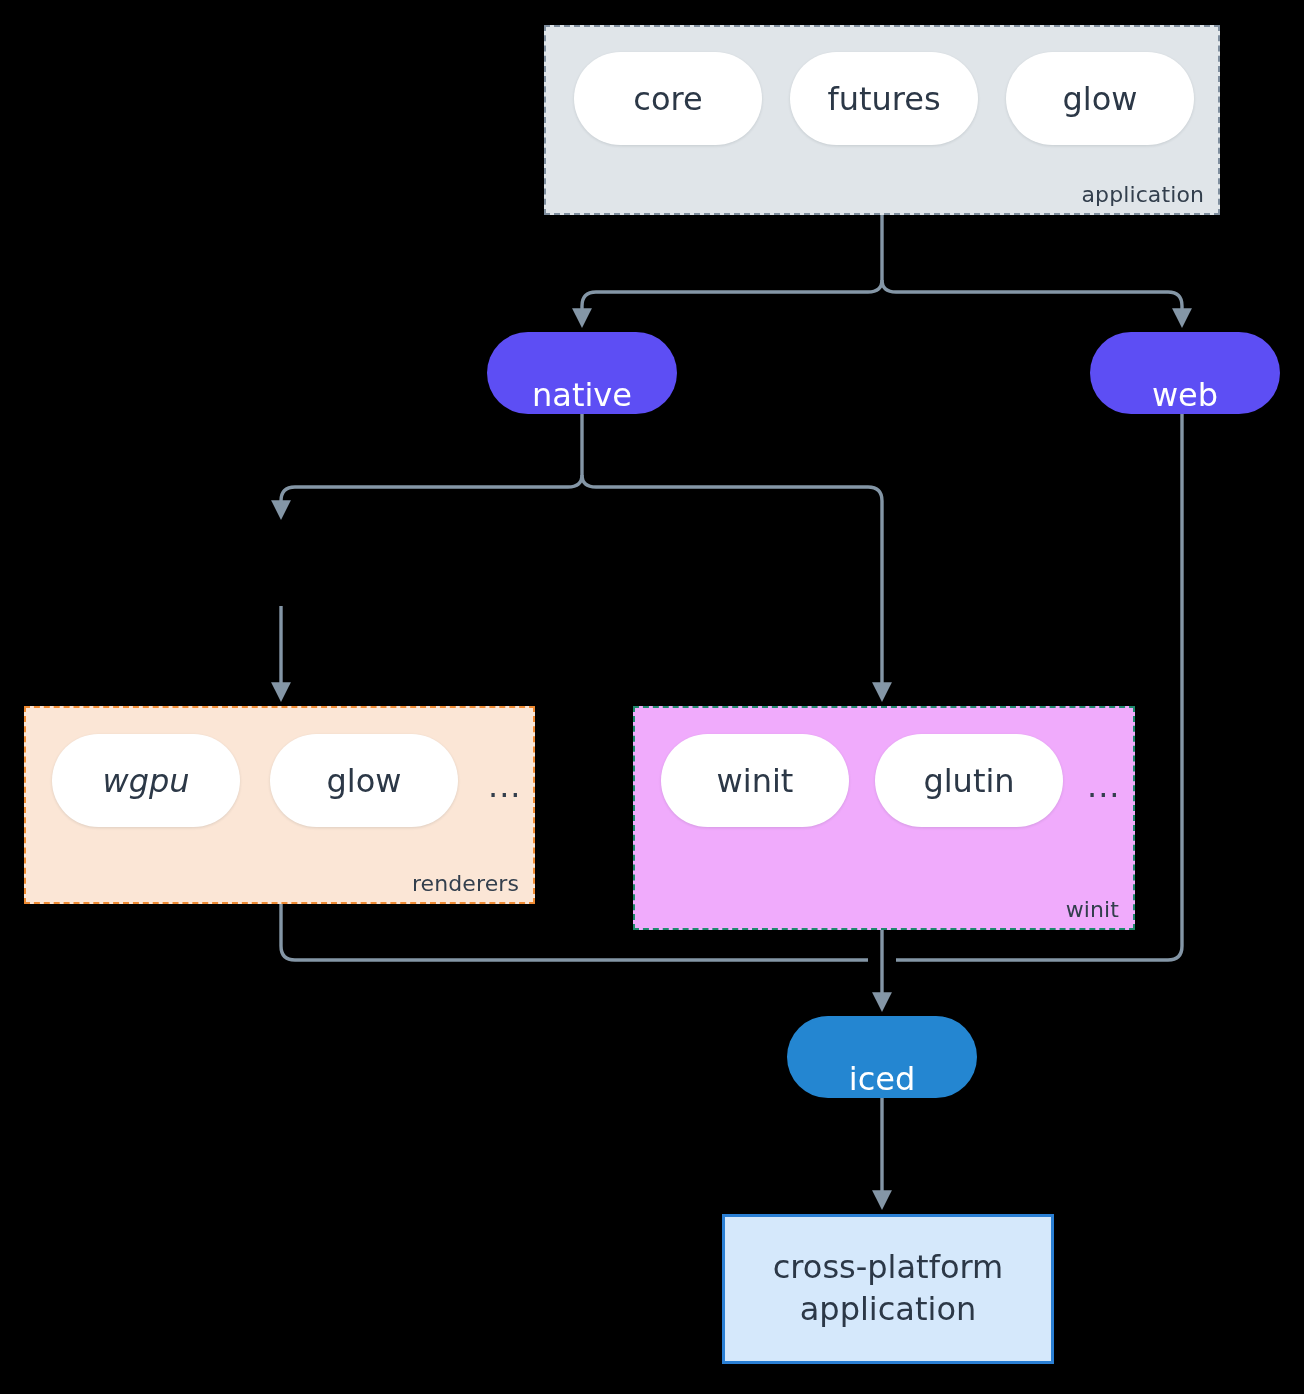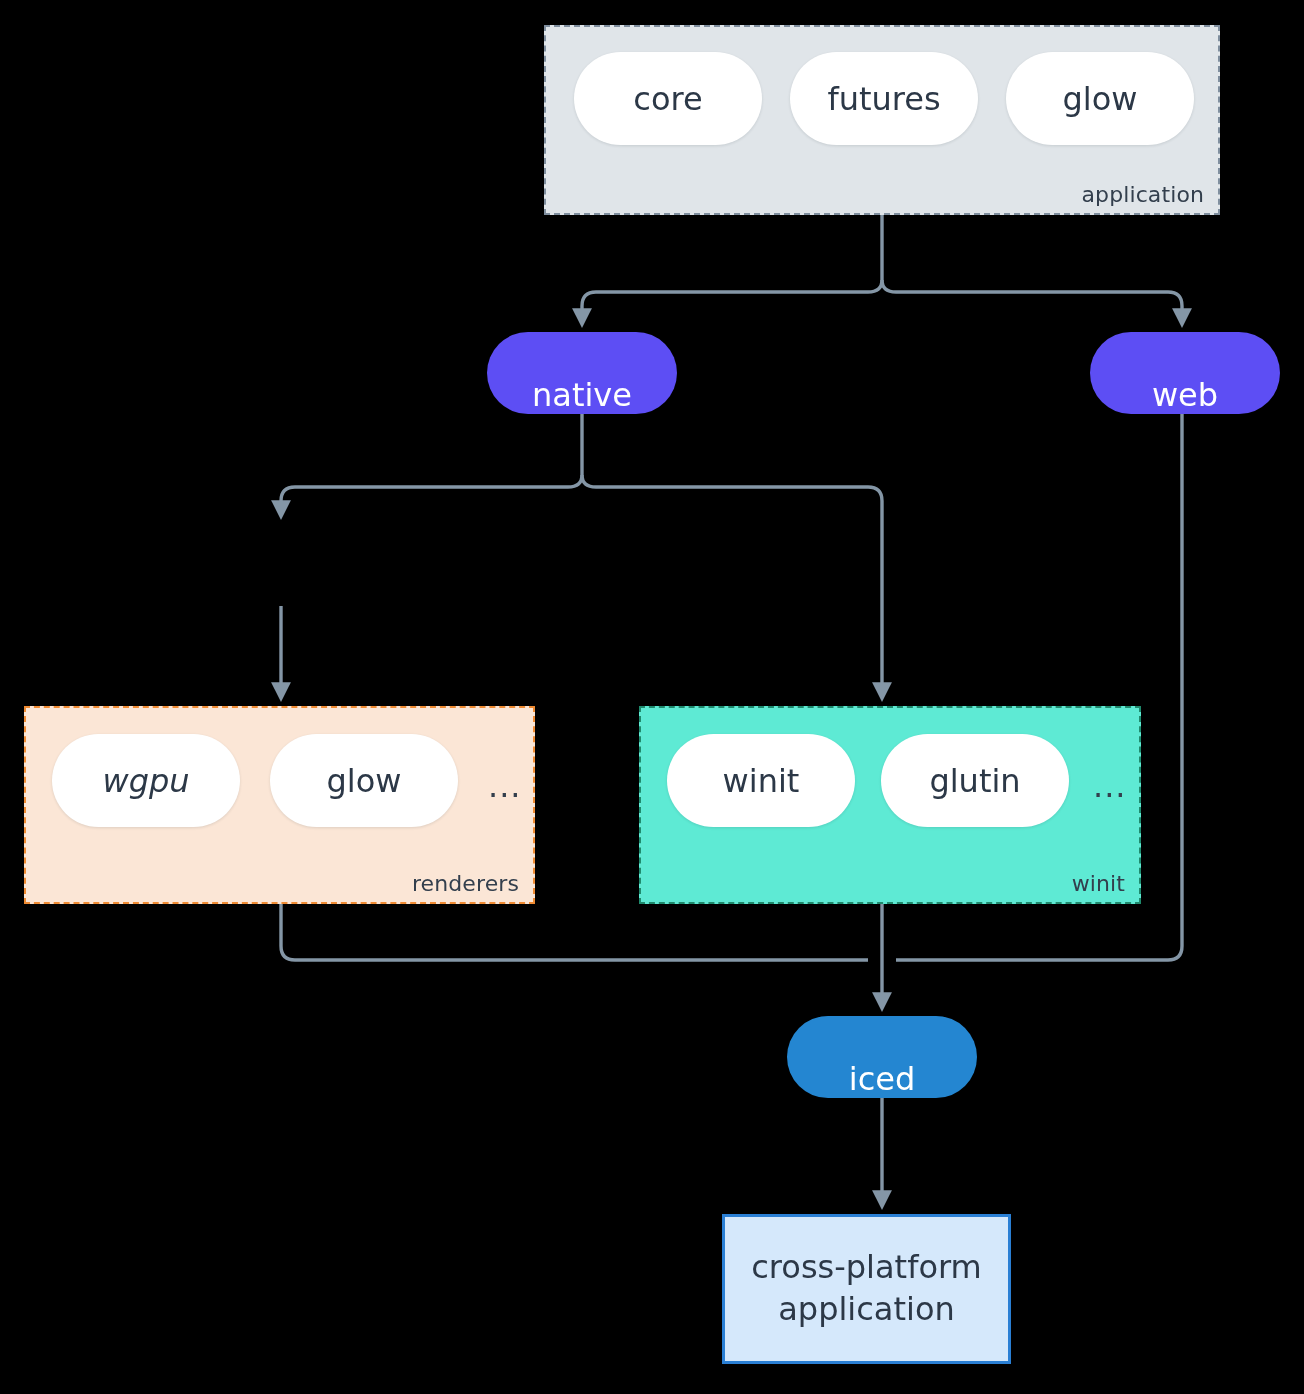--- a/index.html
+++ b/index.html
@@ -53,24 +53,23 @@
     top: 706px;
     width: 511px;
     height: 198px;
     background: #fbe6d6;
     border: 2px dashed #ef8b33;
   }
   #cluster-shells {
     left: 633px;
     top: 706px;
     width: 502px;
-    height: 198px;
-    background: #5eead4;
+    height: 224px;
+    background: #f0abfc;
     border: 2px dashed #1f8a6d;
-    margin-left: 6px;
   }
 
   
   .pill {
     position: absolute;
     display: flex;
     align-items: center;
     justify-content: center;
     background: #ffffff;
     border-radius: 999px;
@@ -119,21 +118,21 @@
     width: 190px;
     height: 82px;
     background: #2486d1;
   }
 
   
   #node-app {
     position: absolute;
     left: 722px;
     top: 1214px;
-    width: 289px;
+    width: 332px;
     height: 150px;
     background: #d5e8fb;
     border: 3px solid #2a7fd4;
     box-sizing: border-box;
     display: flex;
     flex-direction: column;
     align-items: center;
     justify-content: center;
     color: #2c3847;
     font-size: 32px;

